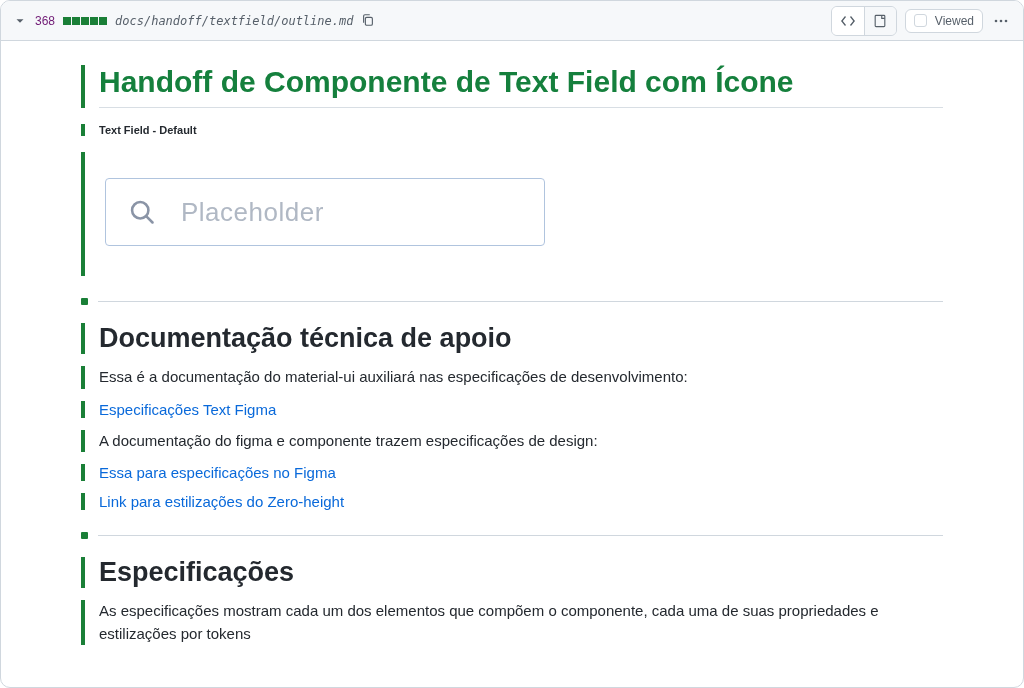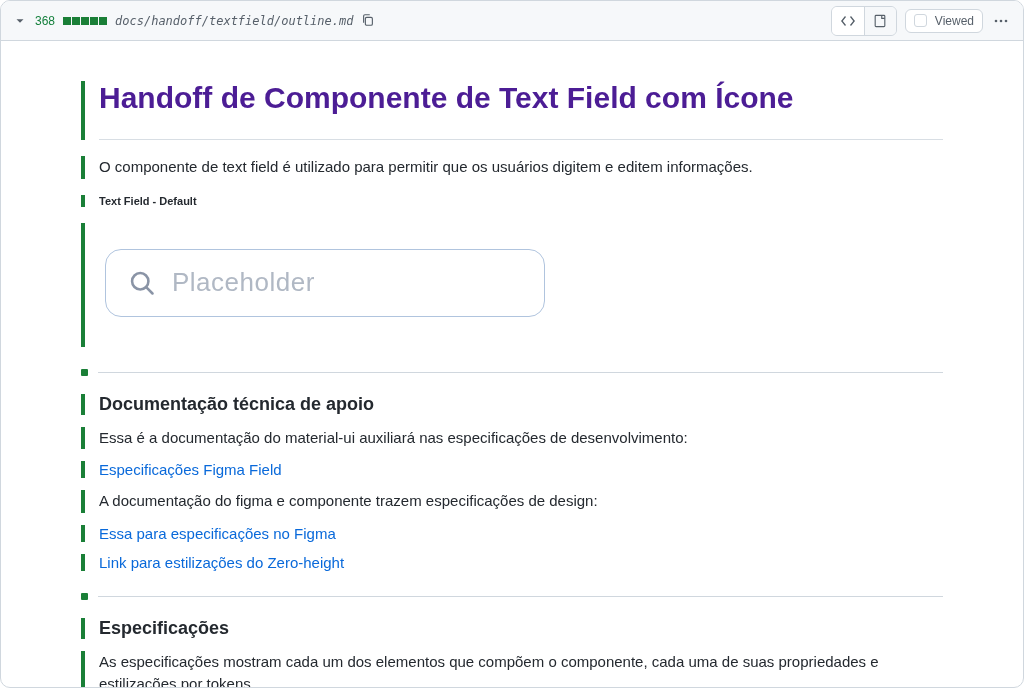--- a/index.html
+++ b/index.html
@@ -37,21 +37,21 @@
       width: 14px;
       height: 14px;
       display: flex;
       align-items: center;
       justify-content: center;
       color: #57606a;
       cursor: pointer;
     }
     .line-count {
       font-size: 12px;
-      color: #15803d;
+      color: #701a75;
     }
     .diff-bar {
       display: flex;
       gap: 1px;
     }
     .diff-square {
       width: 8px;
       height: 8px;
       background: #1a7f37;
     }
@@ -128,53 +128,52 @@
     }
     .block {
       border-left: 4px solid #1a7f37;
       padding-left: 14px;
       margin-bottom: 16px;
     }
     h1 {
       font-size: 30px;
       font-weight: 600;
       border-bottom: 1px solid #d8dee4;
-      padding-bottom: 24px;
-      color: #4c1d95;
-      margin-top: 16px;
+      padding-bottom: 8px;
+      color: #15803d;
     }
     .para {
       font-size: 15px;
       color: #24292f;
       line-height: 1.5;
     }
     .subhead {
       font-size: 11px;
       font-weight: 600;
       color: #24292f;
     }
     h2 {
-      font-size: 18px;
+      font-size: 27px;
       font-weight: 600;
       color: #24292f;
     }
     .textfield-demo {
       border-left: 4px solid #1a7f37;
       padding: 26px 0 30px 20px;
       margin-bottom: 16px;
     }
     .tf-box {
       width: 440px;
       height: 68px;
       border: 1px solid #b0c4de;
-      border-radius: 16px;
+      border-radius: 4px;
       display: flex;
       align-items: center;
       padding: 0 22px;
-      gap: 16px;
+      gap: 25px;
     }
     .tf-search-icon {
       width: 28px;
       height: 28px;
       color: #8a94a6;
     }
     .tf-placeholder {
       font-size: 26px;
       color: #b0b8c4;
       letter-spacing: 0.5px;
@@ -258,23 +257,20 @@
     </span>
   </div>
 </div>
 
 <div class="content">
 
   <div class="block">
     <h1>Handoff de Componente de Text Field com Ícone</h1>
   </div>
 
-  <div class="block">
-    <p class="para">O componente de text field é utilizado para permitir que os usuários digitem e editem informações.</p>
-  </div>
 
   <div class="block">
     <p class="subhead">Text Field - Default</p>
   </div>
 
   <div class="textfield-demo">
     <div class="tf-box">
       <span class="tf-search-icon">
         <svg viewBox="0 0 24 24" width="28" height="28" fill="none" stroke="currentColor" stroke-width="2.2" stroke-linecap="round">
             <circle cx="10.5" cy="10.5" r="7"></circle>
@@ -292,21 +288,21 @@
 
   <div class="block tight">
     <h2>Documentação técnica de apoio</h2>
   </div>
 
   <div class="block tight">
     <p class="para">Essa é a documentação do material-ui auxiliará nas especificações de desenvolvimento:</p>
   </div>
 
   <div class="block tight">
-    <a class="link">Especificações Figma Field</a>
+    <a class="link">Especificações Text Figma</a>
   </div>
 
   <div class="block tight">
     <p class="para">A documentação do figma e componente trazem especificações de design:</p>
   </div>
 
   <div class="block tight">
     <a class="link">Essa para especificações no Figma</a>
   </div>
 

